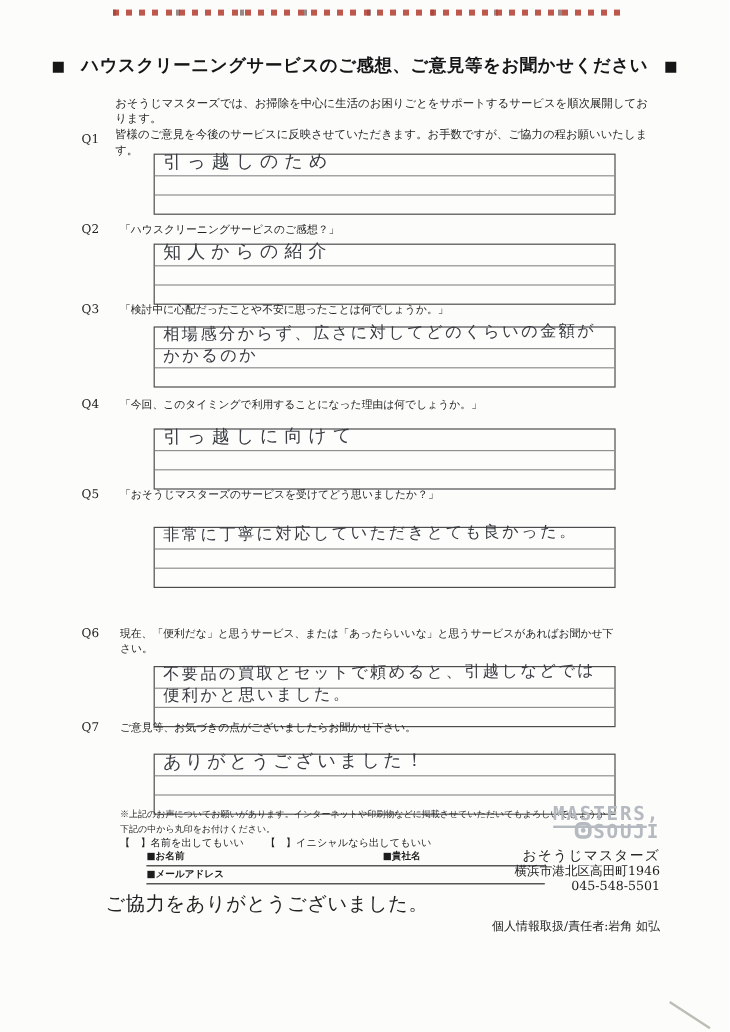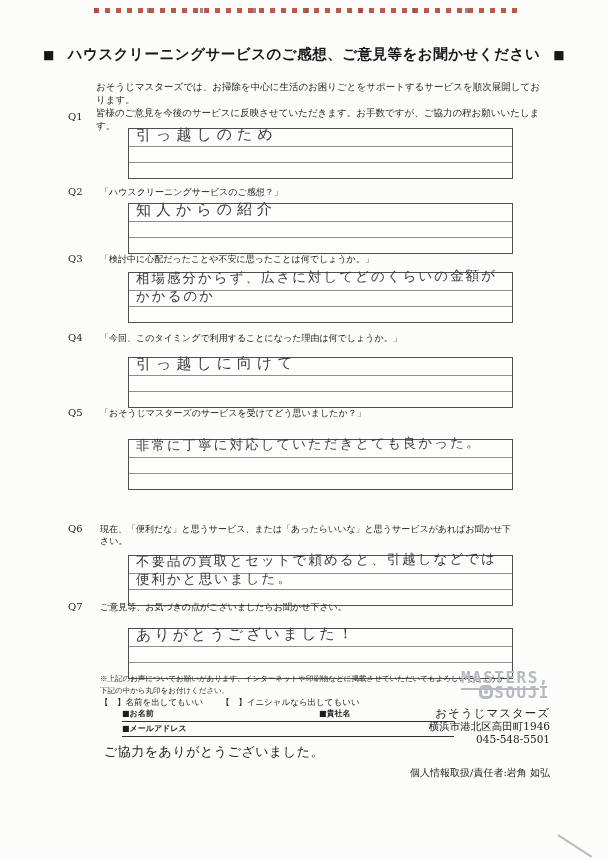--- a/index.html
+++ b/index.html
@@ -47,21 +47,21 @@
   .fnote  { position:absolute; left:100px; font-size:7.5px; color:#2a2a2a; }
   .foptions { position:absolute; top:697px; left:100px; font-size:8.5px; color:#222;
     display:flex; gap:18px; font-family:"DejaVu Sans","Liberation Sans",sans-serif; }
   .frow {
     position:absolute; left:98px; width:332px; height:13px;
     border-bottom:1.5px solid #2f2f2f;
     font-family:"DejaVu Sans","Liberation Sans",sans-serif;
     font-size:8px; font-weight:bold; color:#1d1d1d;margin-left:24px;
   }
   .frow .f2 { position:absolute; left:197px; top:0; }
-  .thanks { position:absolute; top:743px; left:104px; font-size:13px; color:#222; letter-spacing:.5px; }
+  .thanks { position:absolute; top:743px; left:88px; font-size:16px; color:#222; letter-spacing:.5px; }
   
   .company { position:absolute; top:670px; left:356px; width:194px; text-align:right; }
   .logo-line {
     font-family:"DejaVu Sans Mono","Liberation Mono",monospace;
     font-weight:bold; color:#b5bac0; letter-spacing:1.5px;
     font-size:16px; line-height:15px;
   }
   .logo-o { display:inline-block; position:relative; width:8px; height:8px;
     border:3px solid #b5bac0; border-radius:5px; vertical-align:-1px; margin-right:1px; }
   .logo-o::after { content:""; position:absolute; left:50%; top:50%;

